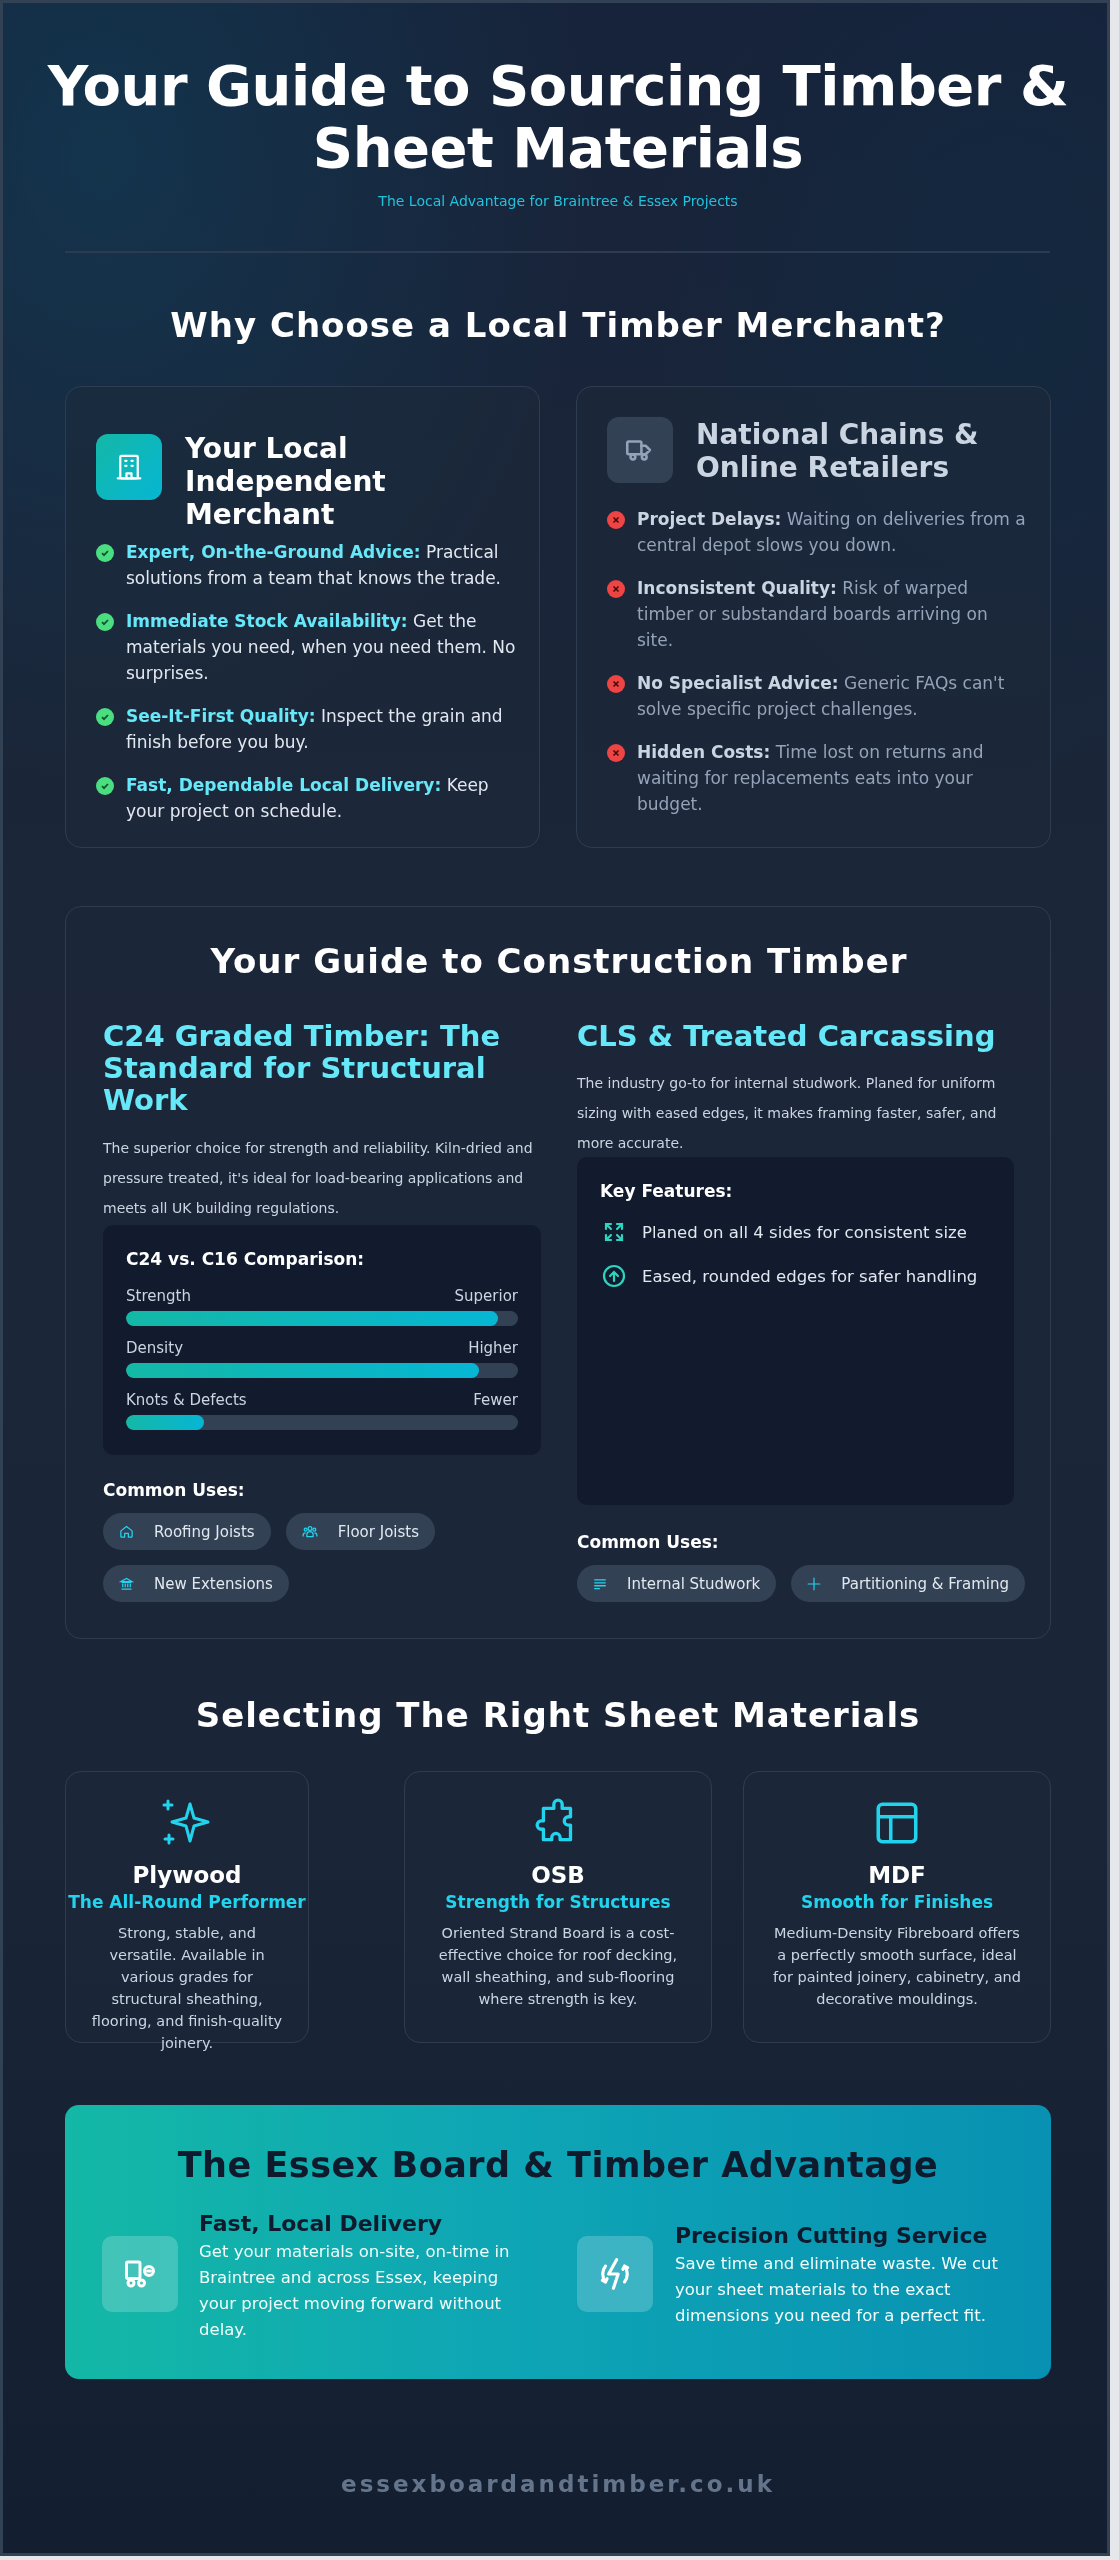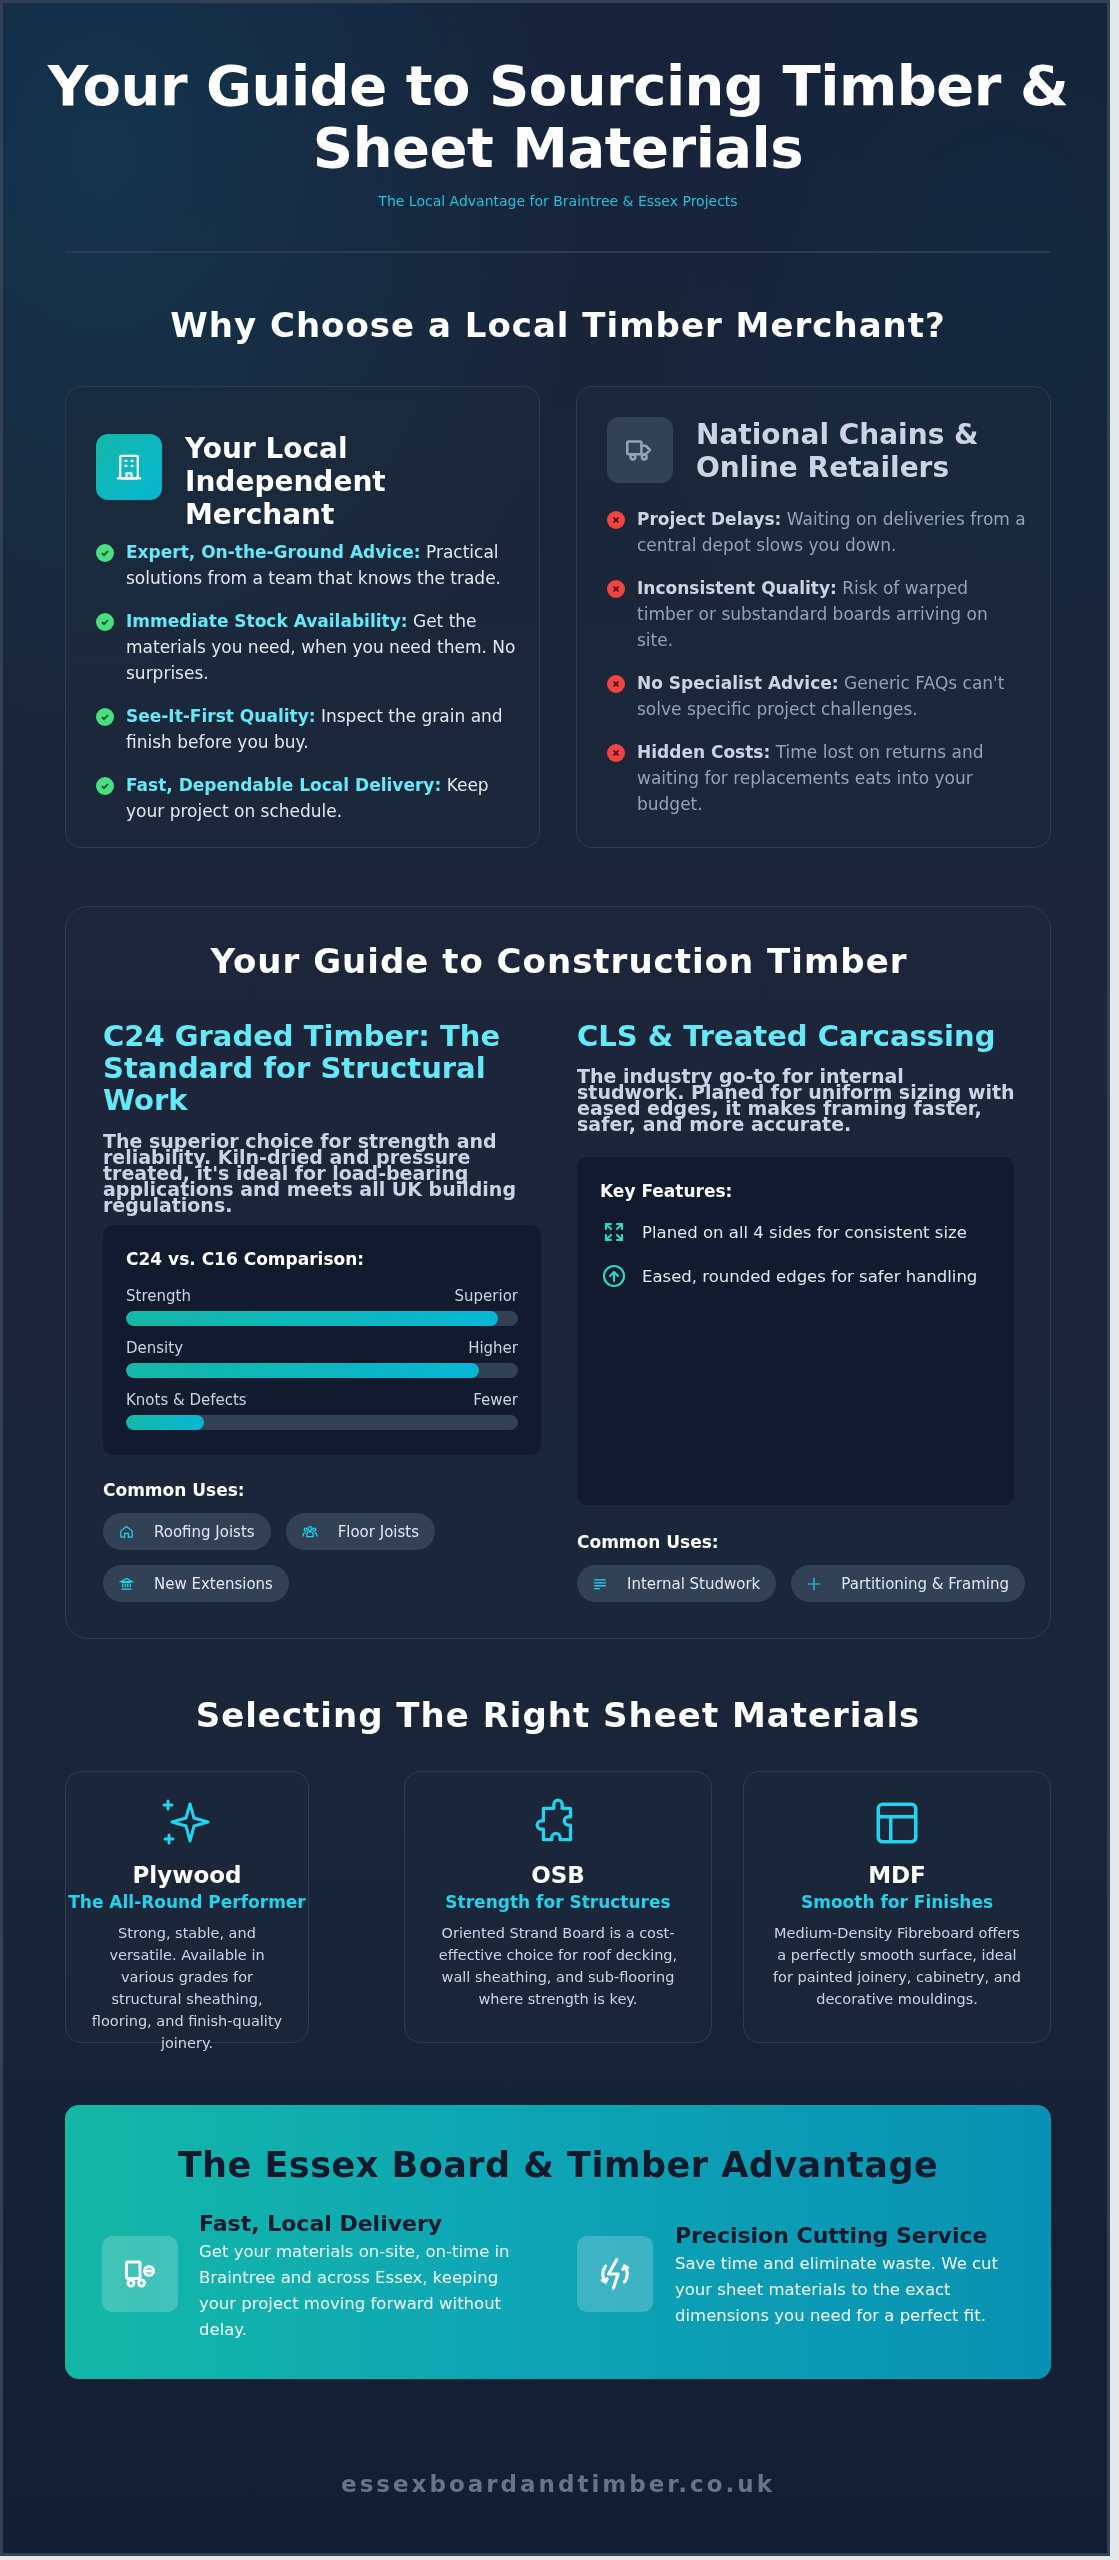--- a/index.html
+++ b/index.html
@@ -54,21 +54,21 @@
     display: flex; align-items: center; justify-content: center; }
   .bullet.ok { background: #4ade80; }
   .bullet.bad { background: #ef4444; }
   .li-label-local { color: #5eead4; font-weight: 700; color: #67e8f9; }
   .li-text-local { color: #e2e8f0; }
   .li-label-nat { color: #cbd5e1; font-weight: 700; }
   .li-text-nat { color: #94a3b8; }
 
   
   .sub-heading { font-weight: 700; font-size: 29px; line-height: 32px; color: #67e8f9; }
-  .body-text { font-size: 19px; line-height: 16px; color: #cbd5e1; font-weight: bold; }
+  .body-text { font-size: 14px; line-height: 30px; color: #cbd5e1; }
   .inner-box { background: #121b2d; border-radius: 10px; }
   .inner-title { font-weight: 700; font-size: 17px; color: #ffffff; }
   .bar-row-labels { display: flex; justify-content: space-between; font-size: 15px; color: #cbd5e1; }
   .bar-track { height: 15px; background: #334155; border-radius: 8px; overflow: hidden; margin-top: 6px; }
   .bar-fill { height: 100%; border-radius: 8px; background: linear-gradient(90deg, #14b8a6, #06b6d4); }
   .uses-title { font-weight: 700; font-size: 17px; color: #ffffff; }
   .pill {
     display: inline-flex; align-items: center; gap: 20px;
     height: 37px; padding: 0 16px; border-radius: 19px;
     background: #334155; color: #e2e8f0; font-size: 15px;
@@ -192,21 +192,21 @@
         <span class="bullet bad">
             <svg width="8" height="8" viewBox="0 0 8 8">
               <path d="M1.5 1.5l5 5M6.5 1.5l-5 5" stroke="#450a0a" stroke-width="1.6"></path>
             </svg>
           </span>
         <div><span class="li-label-nat">Hidden Costs:</span> <span class="li-text-nat">Time lost on returns and waiting for replacements eats into your budget.</span></div>
       </div>
     </div>
   </div>
 
-  <div class="abs card" style="left:62px; top:903px; width:986px; height:733px; background:rgba(30,41,59,0.45);border-radius:23px;">
+  <div class="abs card" style="left:62px; top:903px; width:986px; height:733px; background:rgba(30,41,59,0.45);">
     <div class="abs section-title" style="left:0; width:986px; top:34px;">Your Guide to Construction Timber</div>
 
     <div class="abs sub-heading" style="left:37px; top:113px; width:420px;">C24 Graded Timber: The Standard for Structural Work</div>
     <div class="abs body-text" style="left:37px; top:226px; width:430px;">The superior choice for strength and reliability. Kiln-dried and pressure treated, it's ideal for load-bearing applications and meets all UK building regulations.</div>
 
     <div class="abs inner-box" style="left:37px; top:318px; width:438px; height:230px;">
       <div class="abs inner-title" style="left:23px; top:24px;">C24 vs. C16 Comparison:</div>
 
       <div class="abs" style="left:23px; top:62px; width:392px;">
         <div class="bar-row-labels">

